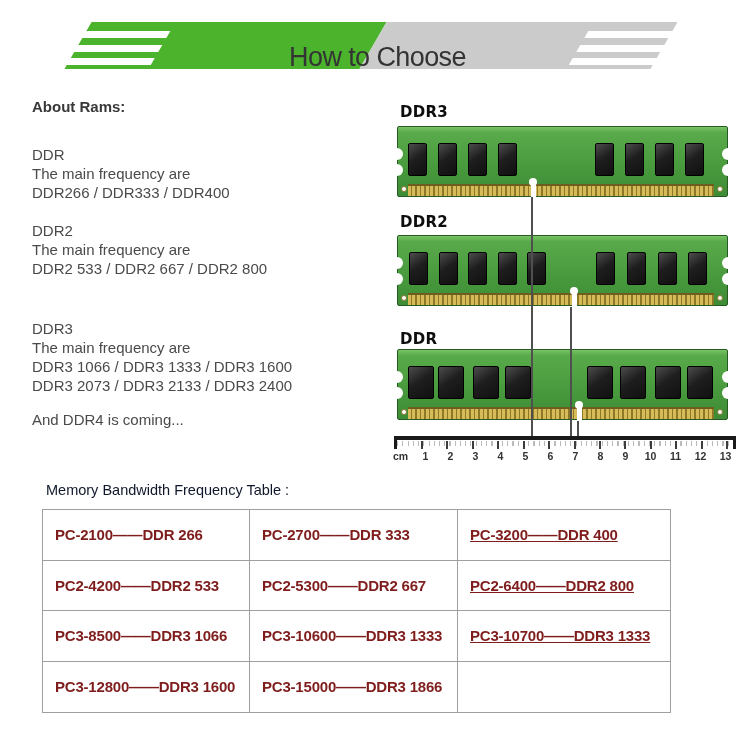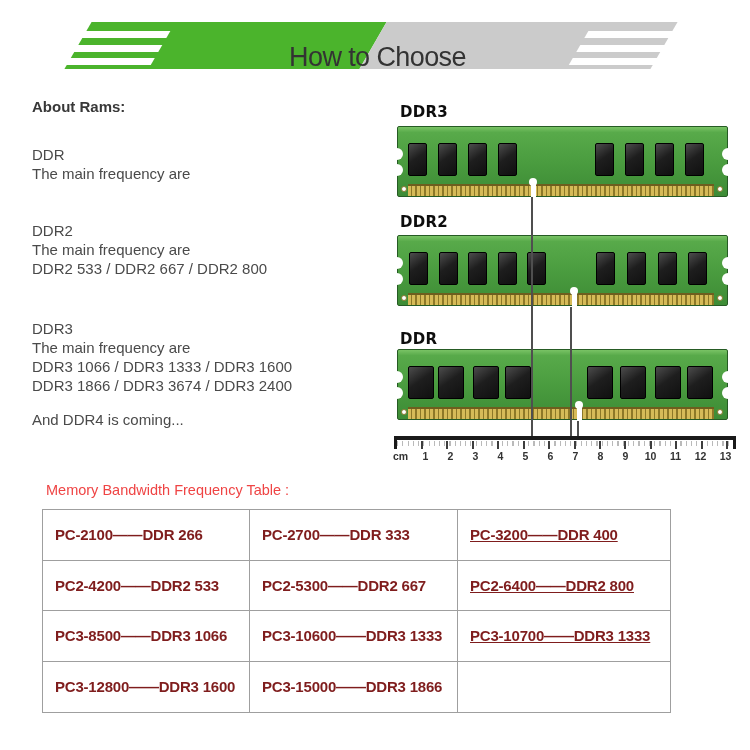--- a/index.html
+++ b/index.html
@@ -59,21 +59,21 @@
              border-top:4px solid #1a1a1a;border-left:3px solid #1a1a1a;border-right:3px solid #1a1a1a;}
   .ruler-minor{position:absolute;left:397px;top:441px;width:336px;height:5px;
                background:repeating-linear-gradient(90deg,#bababa 0 1px,transparent 1px 5.25px);}
   .ruler-major{position:absolute;left:421px;top:441px;width:308px;height:8px;
                background:repeating-linear-gradient(90deg,#3d3d3d 0 2px,transparent 2px 25.42px);}
   .ruler-labels{position:absolute;left:388px;top:450px;width:350px;display:flex;
                 font-size:10.5px;font-weight:bold;color:#333;}
   .ruler-labels span{flex:1;text-align:center;}
 
   
-  .tbl-title{position:absolute;left:46px;top:482px;font-size:14.5px;color:#ef4444;text-align:right;}
+  .tbl-title{position:absolute;left:46px;top:482px;font-size:14.5px;color:#0f172a;text-align:right;}
   .freq-table{position:absolute;left:42px;top:509px;display:grid;
               grid-template-columns:207px 208px 212px;grid-template-rows:repeat(4,50.5px);
               border:1px solid #9f9f9f;background:#fff;}
   .cell{border-right:1px solid #9f9f9f;border-bottom:1px solid #9f9f9f;
         display:flex;align-items:center;padding-left:12px;box-sizing:border-box;
         font-size:15px;font-weight:bold;color:#7f1d1d;letter-spacing:-0.2px;white-space:nowrap;text-align:right;}
   .cell.last-col{border-right:none;text-decoration:underline;}
   .cell.last-row{border-bottom:none;}
 </style>
 </head>
@@ -91,33 +91,34 @@
     <div class="bn-slit sl-r s2"></div>
     <div class="bn-slit sl-r s3"></div>
   </div>
   <div class="banner-title">How to Choose</div>
 
   <div class="about-heading">About Rams:</div>
 
   <div class="ram-sec" id="sec-ddr">
     <div>DDR</div>
     <div>The main frequency are</div>
+    <div>DDR266 / DDR333 / DDR400</div>
   </div>
 
   <div class="ram-sec" id="sec-ddr2">
     <div>DDR2</div>
     <div>The main frequency are</div>
     <div>DDR2 533 / DDR2 667 / DDR2 800</div>
   </div>
 
   <div class="ram-sec" id="sec-ddr3">
     <div>DDR3</div>
     <div>The main frequency are</div>
     <div>DDR3 1066 / DDR3 1333 / DDR3 1600</div>
-    <div>DDR3 1866 / DDR3 3674 / DDR3 2400</div>
+    <div>DDR3 2073 / DDR3 2133 / DDR3 2400</div>
   </div>
 
   <div class="about-footer">And DDR4 is coming...</div>
 
   <div class="stick-label" id="lbl-ddr3">DDR3</div>
   <div class="stick-label" id="lbl-ddr2">DDR2</div>
   <div class="stick-label" id="lbl-ddr">DDR</div>
 
   <div class="stick" id="stick-ddr3">
     <div class="chip" style="left:10px"></div>

